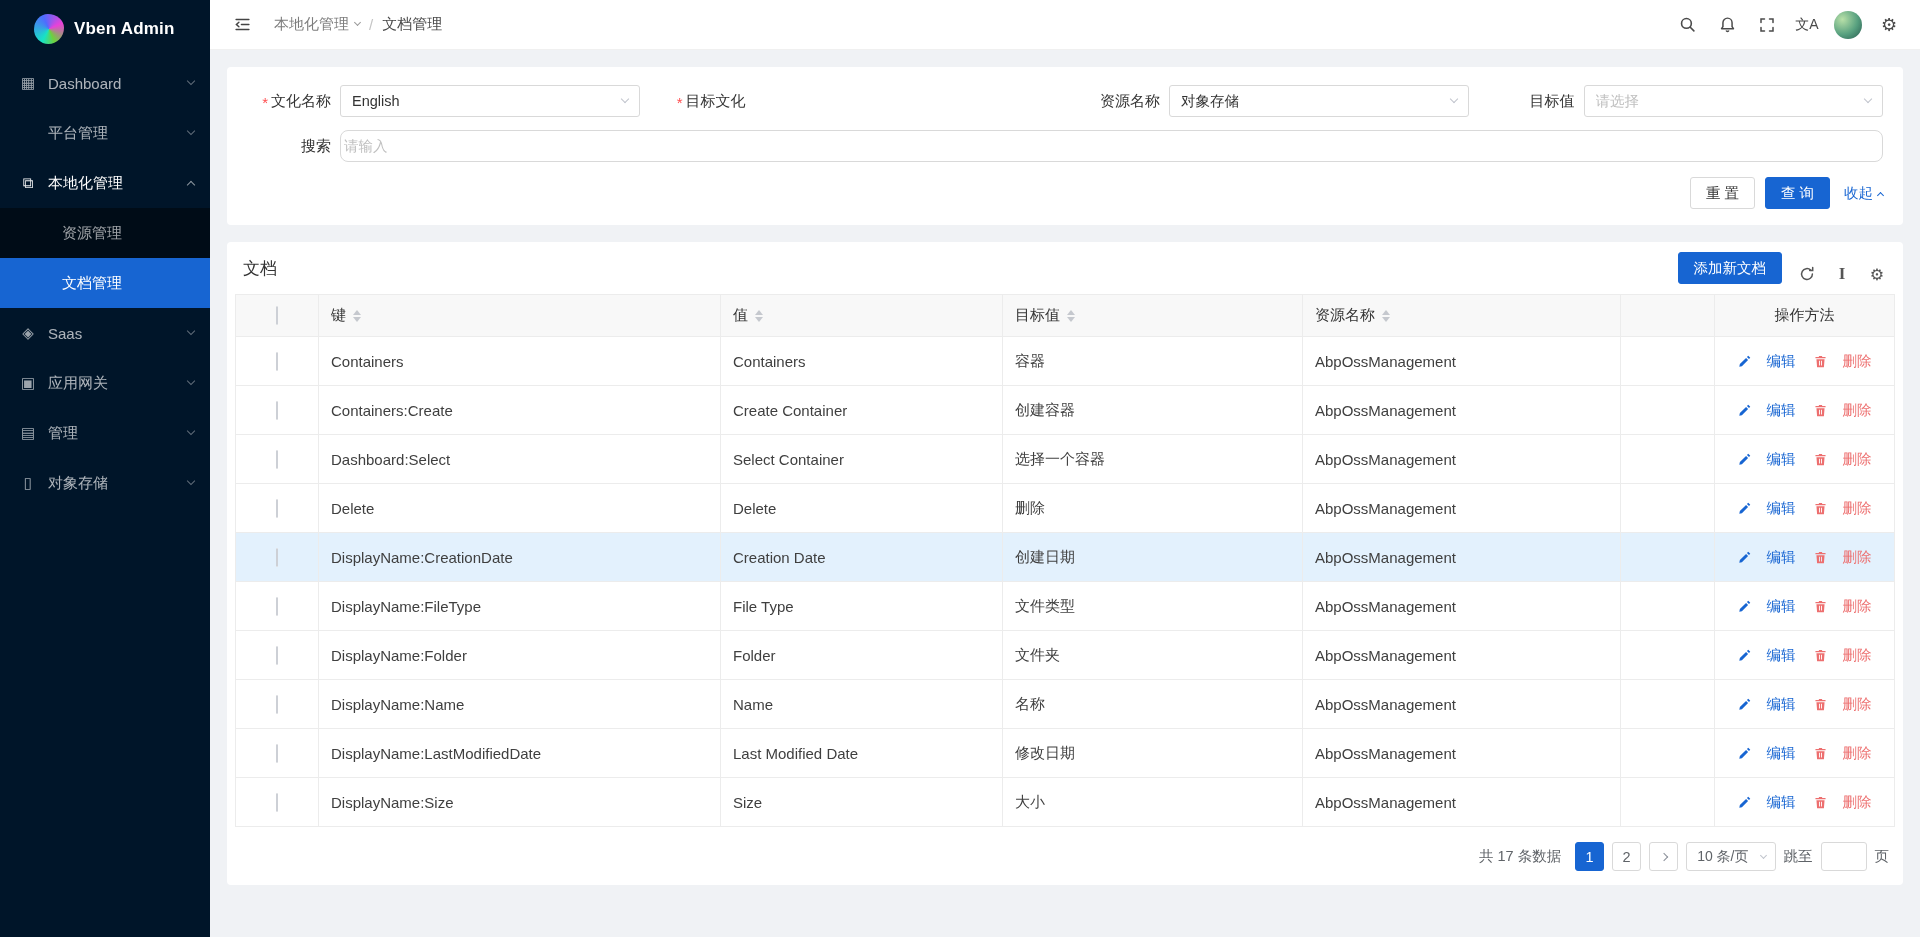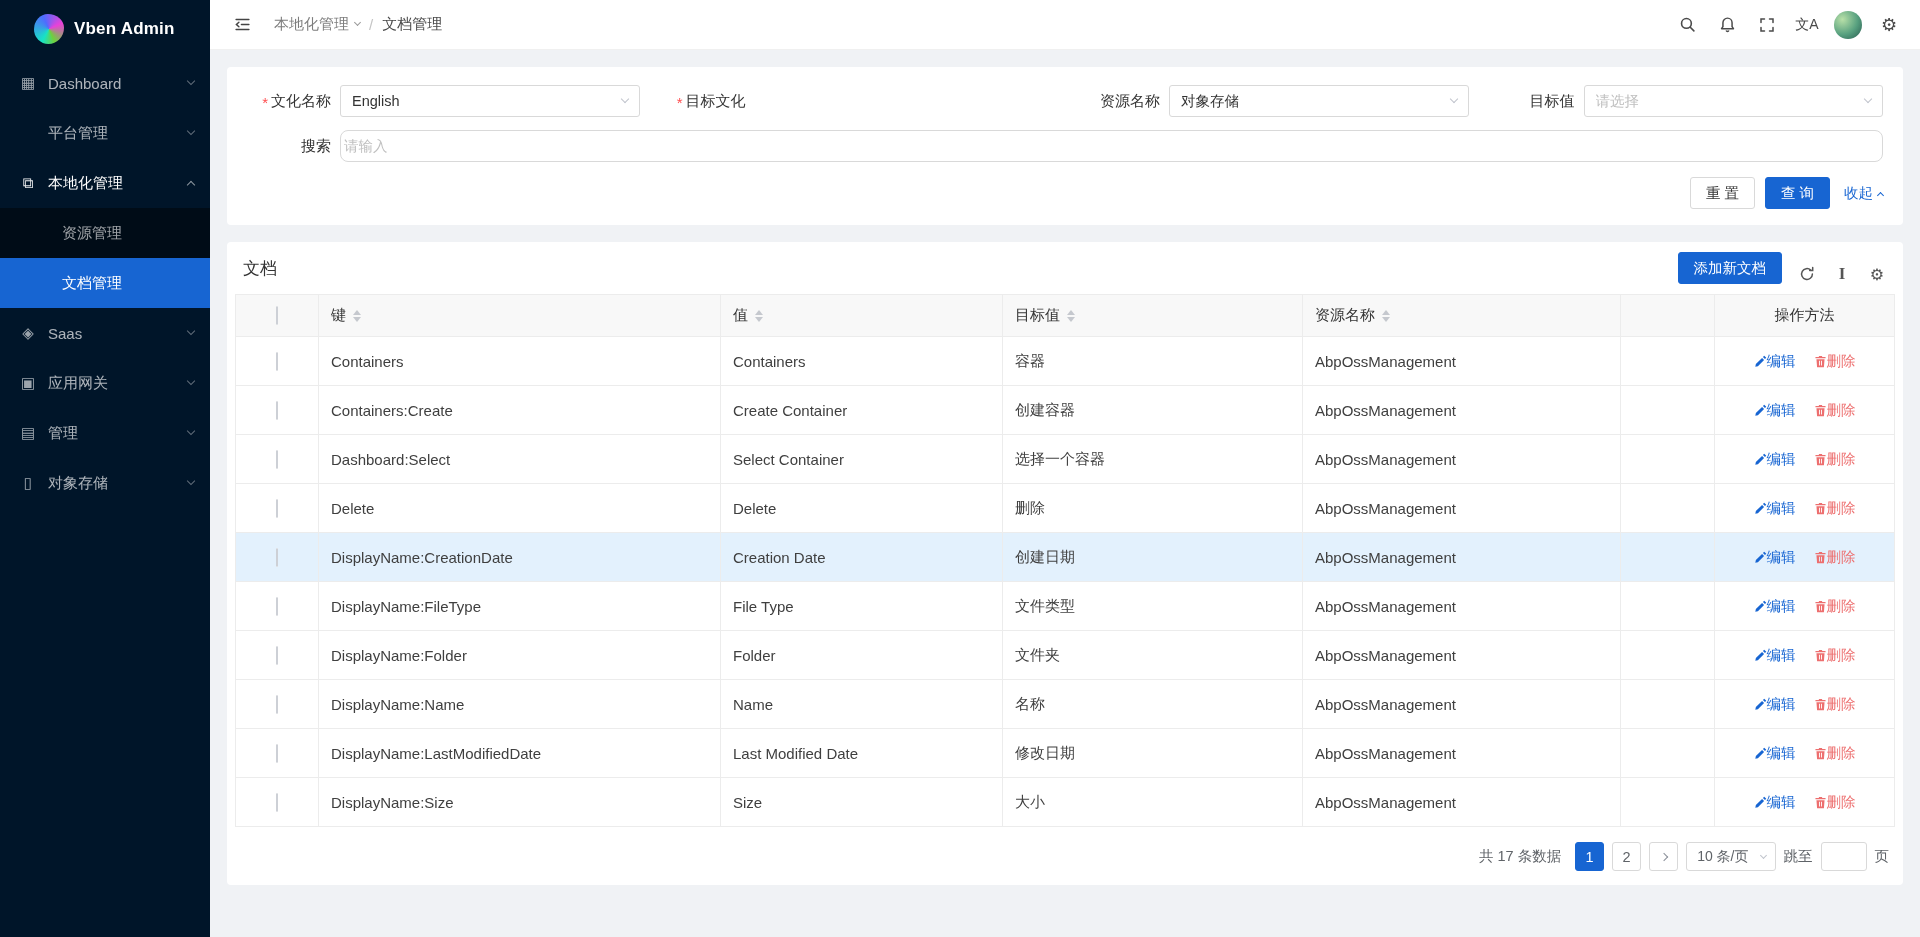--- a/index.html
+++ b/index.html
@@ -80,21 +80,21 @@
   .grid td { height:49px; color:#3f3f3f; white-space:nowrap; overflow:hidden; text-overflow:ellipsis; }
   .grid tr.highlight td { background:#e3f1fd; }
   .th-inner { display:flex; align-items:center; }
   .sorter { display:inline-flex; flex-direction:column; gap:2px; margin-left:7px; }
   .sorter i { width:0; height:0; border-left:4px solid transparent; border-right:4px solid transparent; display:block; }
   .sorter .asc { border-bottom:5px solid #c5c8ce; }
   .sorter .desc { border-top:5px solid #c5c8ce; }
   .cbx { width:15px; height:15px; border:1px solid #cdd0d6; border-radius:2px; background:#fff; margin:0 auto; cursor:pointer; }
   th.center, td.center { text-align:center; }
   .actions { display:flex; align-items:center; justify-content:center; gap:18px; }
-  .action-link { display:inline-flex; align-items:center; gap:0; cursor:pointer; font-size:14.5px; }
+  .action-link { display:inline-flex; align-items:center; gap:16px; cursor:pointer; font-size:14.5px; }
   .action-link.edit { color:#1765d2; }
   .action-link.delete { color:#ed6f6f; }
   .action-link svg { display:block; }
   
   .pagination { display:flex; justify-content:flex-end; align-items:center; gap:8px; padding:15px 6px 4px; font-size:14.5px; color:#5f6368; }
   .pg-total { margin-right:6px; }
   .pg-btn { min-width:29px; height:29px; border:1px solid #d9d9d9; border-radius:3px; background:#fff;
     display:flex; align-items:center; justify-content:center; cursor:pointer; color:#5f6368; font-size:14.5px; }
   .pg-btn.active { background:#1765d2; border-color:#1765d2; color:#fff; }
   .pg-btn .chev { width:6px; height:6px; color:#8a8f99; }

